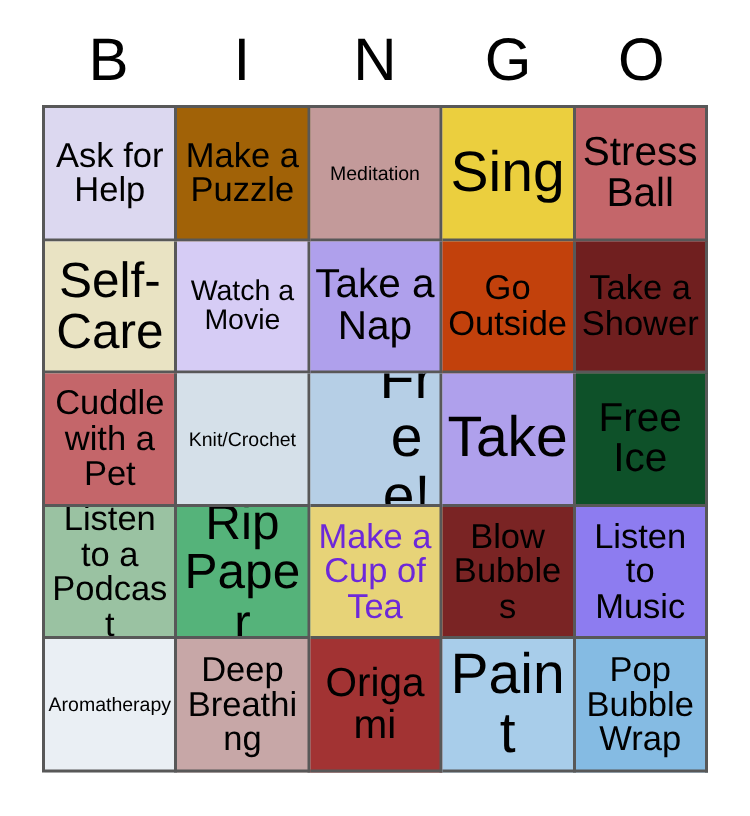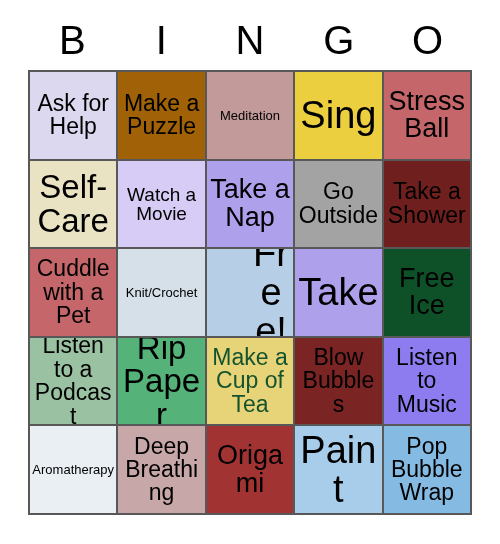--- a/index.html
+++ b/index.html
@@ -109,21 +109,21 @@
       </div>
       <div class="cell fs-xl" style="background: rgb(233, 227, 195);">
         <span class="cell-text" style="color: rgb(0, 0, 0);">Self-Care</span>
       </div>
       <div class="cell fs-sm" style="background: rgb(214, 204, 245);">
         <span class="cell-text" style="color: rgb(0, 0, 0);">Watch a Movie</span>
       </div>
       <div class="cell fs-lg" style="background: rgb(175, 160, 236);">
         <span class="cell-text" style="color: rgb(0, 0, 0);">Take a Nap</span>
       </div>
-      <div class="cell fs-md" style="background: #a3a3a3;">
+      <div class="cell fs-md" style="background: #c2410c;">
         <span class="cell-text" style="color: rgb(0, 0, 0);">Go Outside</span>
       </div>
       <div class="cell fs-md" style="background: rgb(112, 31, 31);">
         <span class="cell-text" style="color: rgb(0, 0, 0);">Take a Shower</span>
       </div>
       <div class="cell fs-md" style="background: rgb(196, 102, 106);">
         <span class="cell-text" style="color: rgb(0, 0, 0);">Cuddle with a Pet</span>
       </div>
       <div class="cell fs-xs" style="background: rgb(213, 224, 233);">
         <span class="cell-text" style="color: rgb(0, 0, 0);">Knit/Crochet</span>
@@ -137,21 +137,21 @@
       <div class="cell fs-lg" style="background: rgb(14, 81, 41);">
         <span class="cell-text" style="color: rgb(0, 0, 0);">Free Ice</span>
       </div>
       <div class="cell fs-md" style="background: rgb(154, 194, 162);">
         <span class="cell-text" style="color: rgb(0, 0, 0);">Listen to a Podcast</span>
       </div>
       <div class="cell fs-xl" style="background: rgb(85, 179, 122);">
         <span class="cell-text" style="color: rgb(0, 0, 0);">Rip Paper</span>
       </div>
       <div class="cell fs-md" style="background: rgb(231, 211, 120);">
-        <span class="cell-text" style="color: #14532d;">Make a Cup of Tea</span>
+        <span class="cell-text" style="color: #6d28d9;">Make a Cup of Tea</span>
       </div>
       <div class="cell fs-md" style="background: rgb(122, 36, 36);">
         <span class="cell-text" style="color: rgb(0, 0, 0);">Blow Bubbles</span>
       </div>
       <div class="cell fs-md" style="background: rgb(141, 124, 240);">
         <span class="cell-text" style="color: rgb(0, 0, 0);">Listen to Music</span>
       </div>
       <div class="cell fs-xs" style="background: rgb(234, 239, 244);">
         <span class="cell-text" style="color: rgb(0, 0, 0);">Aromatherapy</span>
       </div>

